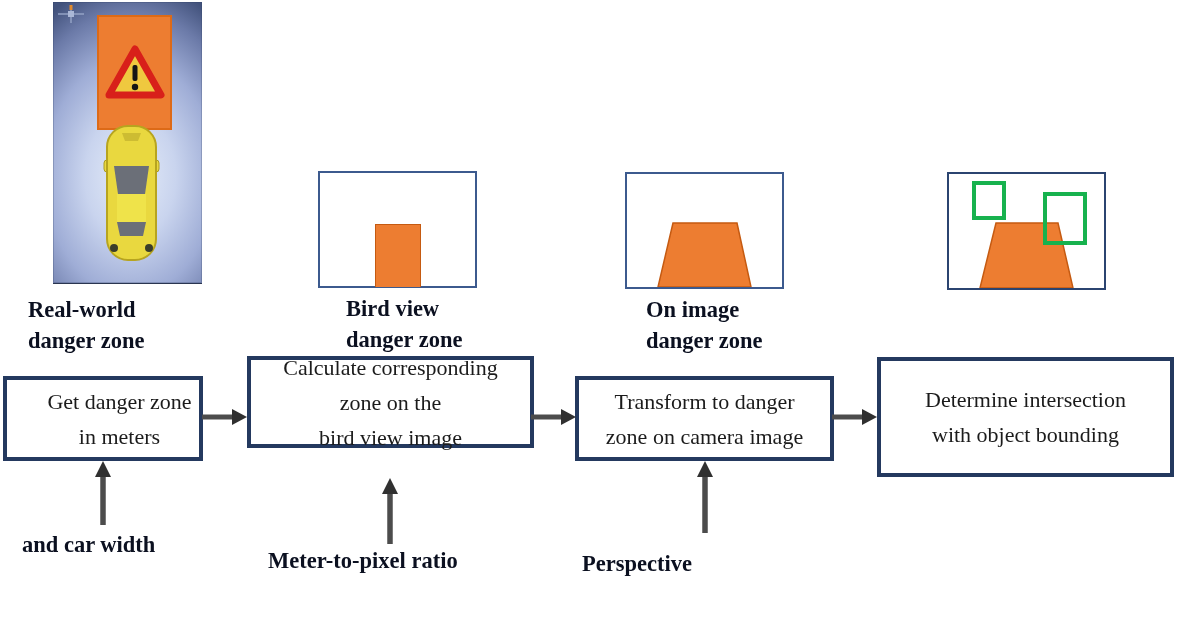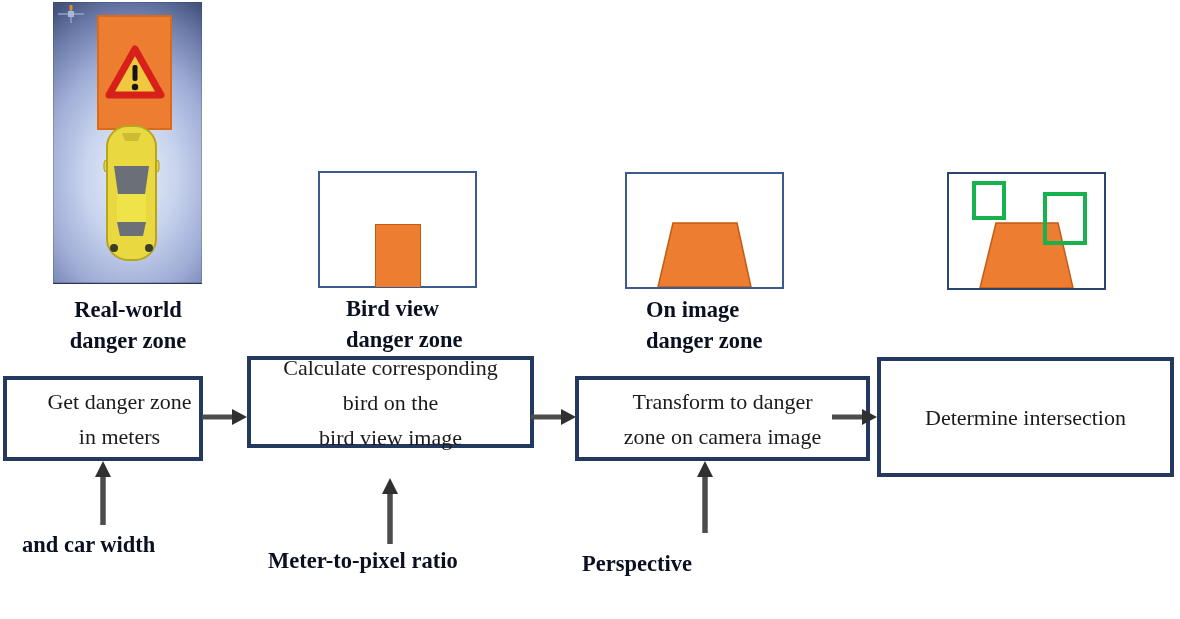--- a/index.html
+++ b/index.html
@@ -27,21 +27,21 @@
   .orange-rect{
     position:absolute;left:55px;top:51px;width:44px;height:62px;
     background:#ED7D31;border:1px solid #C55A11;border-bottom:none;
   }
   .shape-svg{position:absolute;left:0;top:0;}
   
   .lbl{
     position:absolute;font-weight:bold;font-size:22.5px;color:#0b1020;
     line-height:31px;white-space:nowrap;
   }
-  .lbl-center{text-align:center;}
+  .lbl-center{text-align:left;}
   
   .pbox{
     position:absolute;background:#ffffff;border:4px solid #24395F;
     display:flex;flex-direction:column;justify-content:center;align-items:center;
     text-align:center;box-sizing:border-box;
   }
   .pbox .line{font-size:22px;color:#1b1b1b;line-height:35px;white-space:nowrap;}
   
   .arrow{position:absolute;}
 </style>
@@ -107,29 +107,30 @@
     <div>On image</div>
     <div>danger zone</div>
   </div>
 
   <div class="pbox" style="left:3px;top:376px;width:200px;height:85px;padding-left:33px;">
     <div class="line">Get danger zone</div>
     <div class="line">in meters</div>
   </div>
   <div class="pbox" style="left:247px;top:356px;width:287px;height:92px;align-items:center;">
     <div class="line">Calculate corresponding</div>
-    <div class="line">bird on the</div>
+    <div class="line">zone on the</div>
     <div class="line">bird view image</div>
   </div>
-  <div class="pbox" style="left:575px;top:376px;width:295px;height:85px;">
+  <div class="pbox" style="left:575px;top:376px;width:259px;height:85px;">
     <div class="line">Transform to danger</div>
     <div class="line">zone on camera image</div>
   </div>
   <div class="pbox" style="left:877px;top:357px;width:297px;height:120px;">
     <div class="line">Determine intersection</div>
+    <div class="line">with object bounding</div>
   </div>
 
   <svg class="arrow" style="left:202px;top:407px;" width="46" height="20" viewBox="0 0 46 20">
     <path d="M0 10 H32" stroke="#4C4C4C" stroke-width="5"></path>
     <path d="M30 2 L45 10 L30 18 Z" fill="#303030"></path>
   </svg>
   <svg class="arrow" style="left:531px;top:407px;" width="46" height="20" viewBox="0 0 46 20">
     <path d="M0 10 H32" stroke="#4C4C4C" stroke-width="5"></path>
     <path d="M30 2 L45 10 L30 18 Z" fill="#303030"></path>
   </svg>

